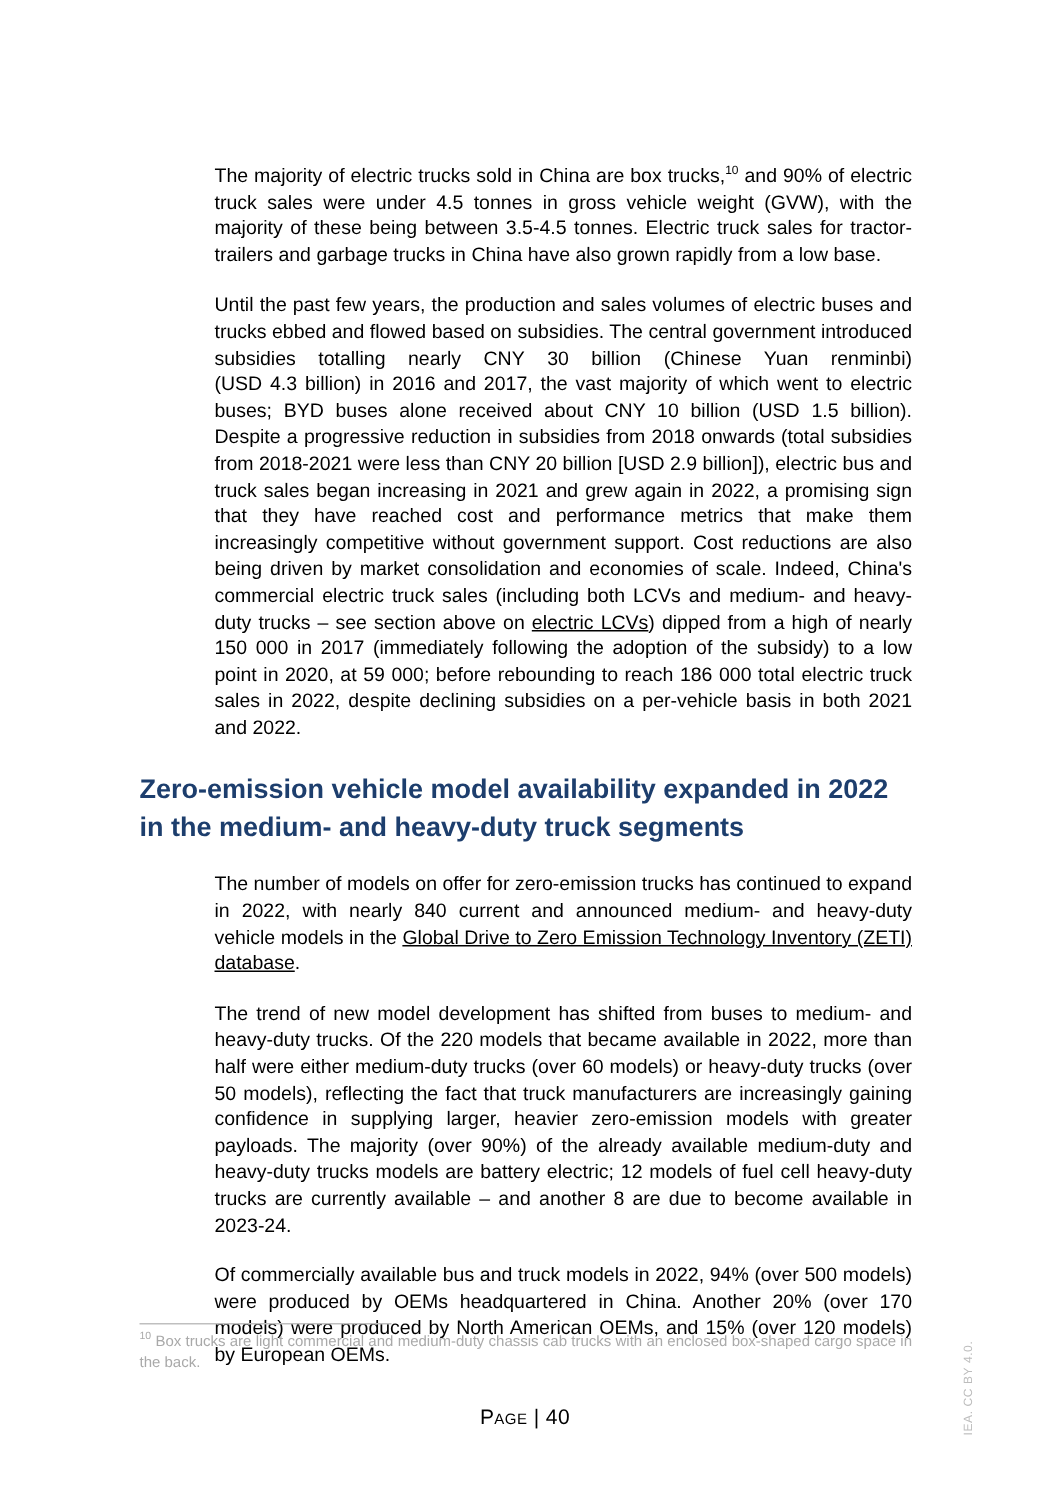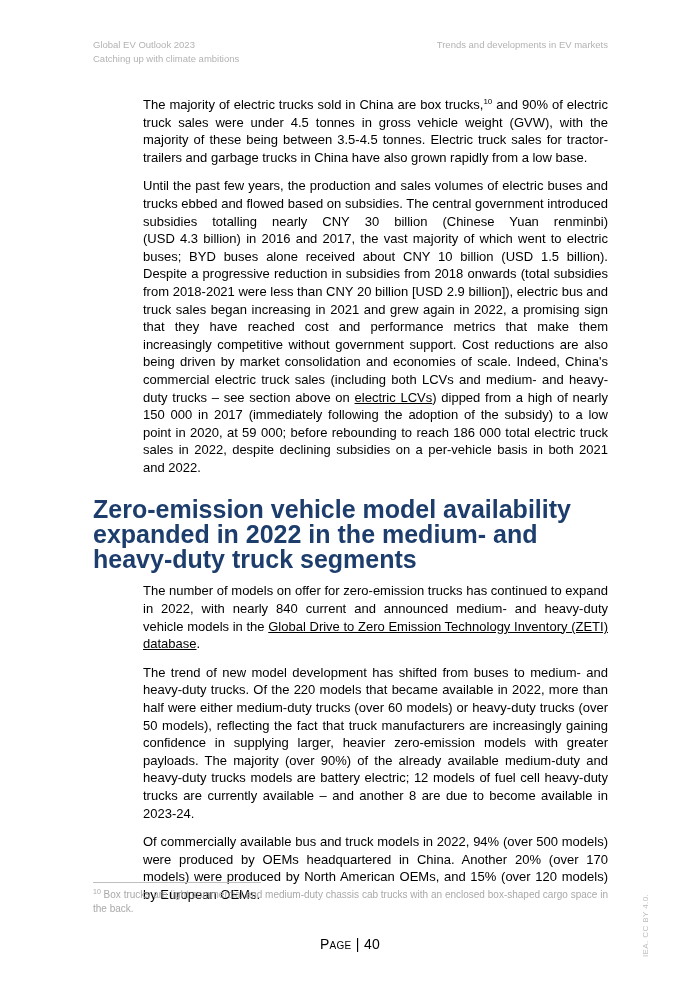--- a/index.html
+++ b/index.html
@@ -16,29 +16,29 @@
     display:flex;justify-content:space-between;align-items:flex-start;
     color:#b3b3b3;font-size:9.5px;line-height:13.5px;
   }
   .header .left div{white-space:nowrap;}
   .header .right{text-align:right;white-space:nowrap;}
   
   .content{
     position:absolute;top:92px;left:143px;width:465px;
   }
   .content p{
-    margin:4px 0 11px 0;
+    margin:16px 0 11px 0;
     font-size:13px;line-height:17.6px;
     color:#000;text-align:justify;
   }
   sup.fn-ref{font-size:8px;vertical-align:super;line-height:0;}
   a.doc-link{color:#000000;text-decoration:underline;cursor:pointer;}
   h1.section-heading{
     margin:21px 0 10px -50px;
-    font-size:25px;line-height:25px;font-weight:bold;
+    font-size:18px;line-height:25px;font-weight:bold;
     color:#1d3e6d;text-align:left;
   }
   
   .footnote{
     position:absolute;top:882px;left:93px;width:515px;
   }
   .footnote-divider{
     width:168px;border:none;border-top:1px solid #bfbfbf;margin:0 0 5px 0;
   }
   .footnote-text{
@@ -59,27 +59,20 @@
     display:block;white-space:nowrap;
     transform:rotate(-90deg);transform-origin:0 0;
     color:#bdbdbd;font-size:8px;letter-spacing:0.4px;
   }
 </style>
 </head>
 <body>
 
 <div class="page">
 
-  <div class="header">
-    <div class="left">
-      <div>Global EV Outlook 2023</div>
-      <div>Catching up with climate ambitions</div>
-    </div>
-    <div class="right">Trends and developments in EV markets</div>
-  </div>
 
   <div class="content">
 
     <p><span>The majority of electric trucks sold in China are box trucks,</span><sup class="fn-ref">10</sup><span> and 90% of electric truck sales were under 4.5 tonnes in gross vehicle weight (GVW), with the majority of these being between 3.5-4.5 tonnes. Electric truck sales for tractor-trailers and garbage trucks in China have also grown rapidly from a low base.</span></p>
 
     <p><span>Until the past few years, the production and sales volumes of electric buses and trucks ebbed and flowed based on subsidies. The central government introduced subsidies totalling nearly CNY&nbsp;30&nbsp;billion (Chinese Yuan renminbi) (USD&nbsp;4.3&nbsp;billion) in 2016 and 2017, the vast majority of which went to electric buses; BYD buses alone received about CNY 10 billion (USD 1.5 billion). Despite a progressive reduction in subsidies from 2018 onwards (total subsidies from 2018-2021 were less than CNY 20 billion [USD 2.9 billion]), electric bus and truck sales began increasing in 2021 and grew again in 2022, a promising sign that they have reached cost and performance metrics that make them increasingly competitive without government support. Cost reductions are also being driven by market consolidation and economies of scale. Indeed, China's commercial electric truck sales (including both LCVs and medium- and heavy-duty trucks – see section above on </span><a class="doc-link">electric LCVs</a><span>) dipped from a high of nearly 150&nbsp;000 in 2017 (immediately following the adoption of the subsidy) to a low point in 2020, at 59&nbsp;000; before rebounding to reach 186&nbsp;000 total electric truck sales in 2022, despite declining subsidies on a per-vehicle basis in both 2021 and 2022.</span></p>
 
     <h1 class="section-heading">Zero-emission vehicle model availability expanded in 2022 in the medium- and heavy-duty truck segments</h1>
 
     <p><span>The number of models on offer for zero-emission trucks has continued to expand in 2022, with nearly 840 current and announced medium- and heavy-duty vehicle models in the </span><a class="doc-link">Global Drive to Zero Emission Technology Inventory (ZETI) database</a><span>.</span></p>

